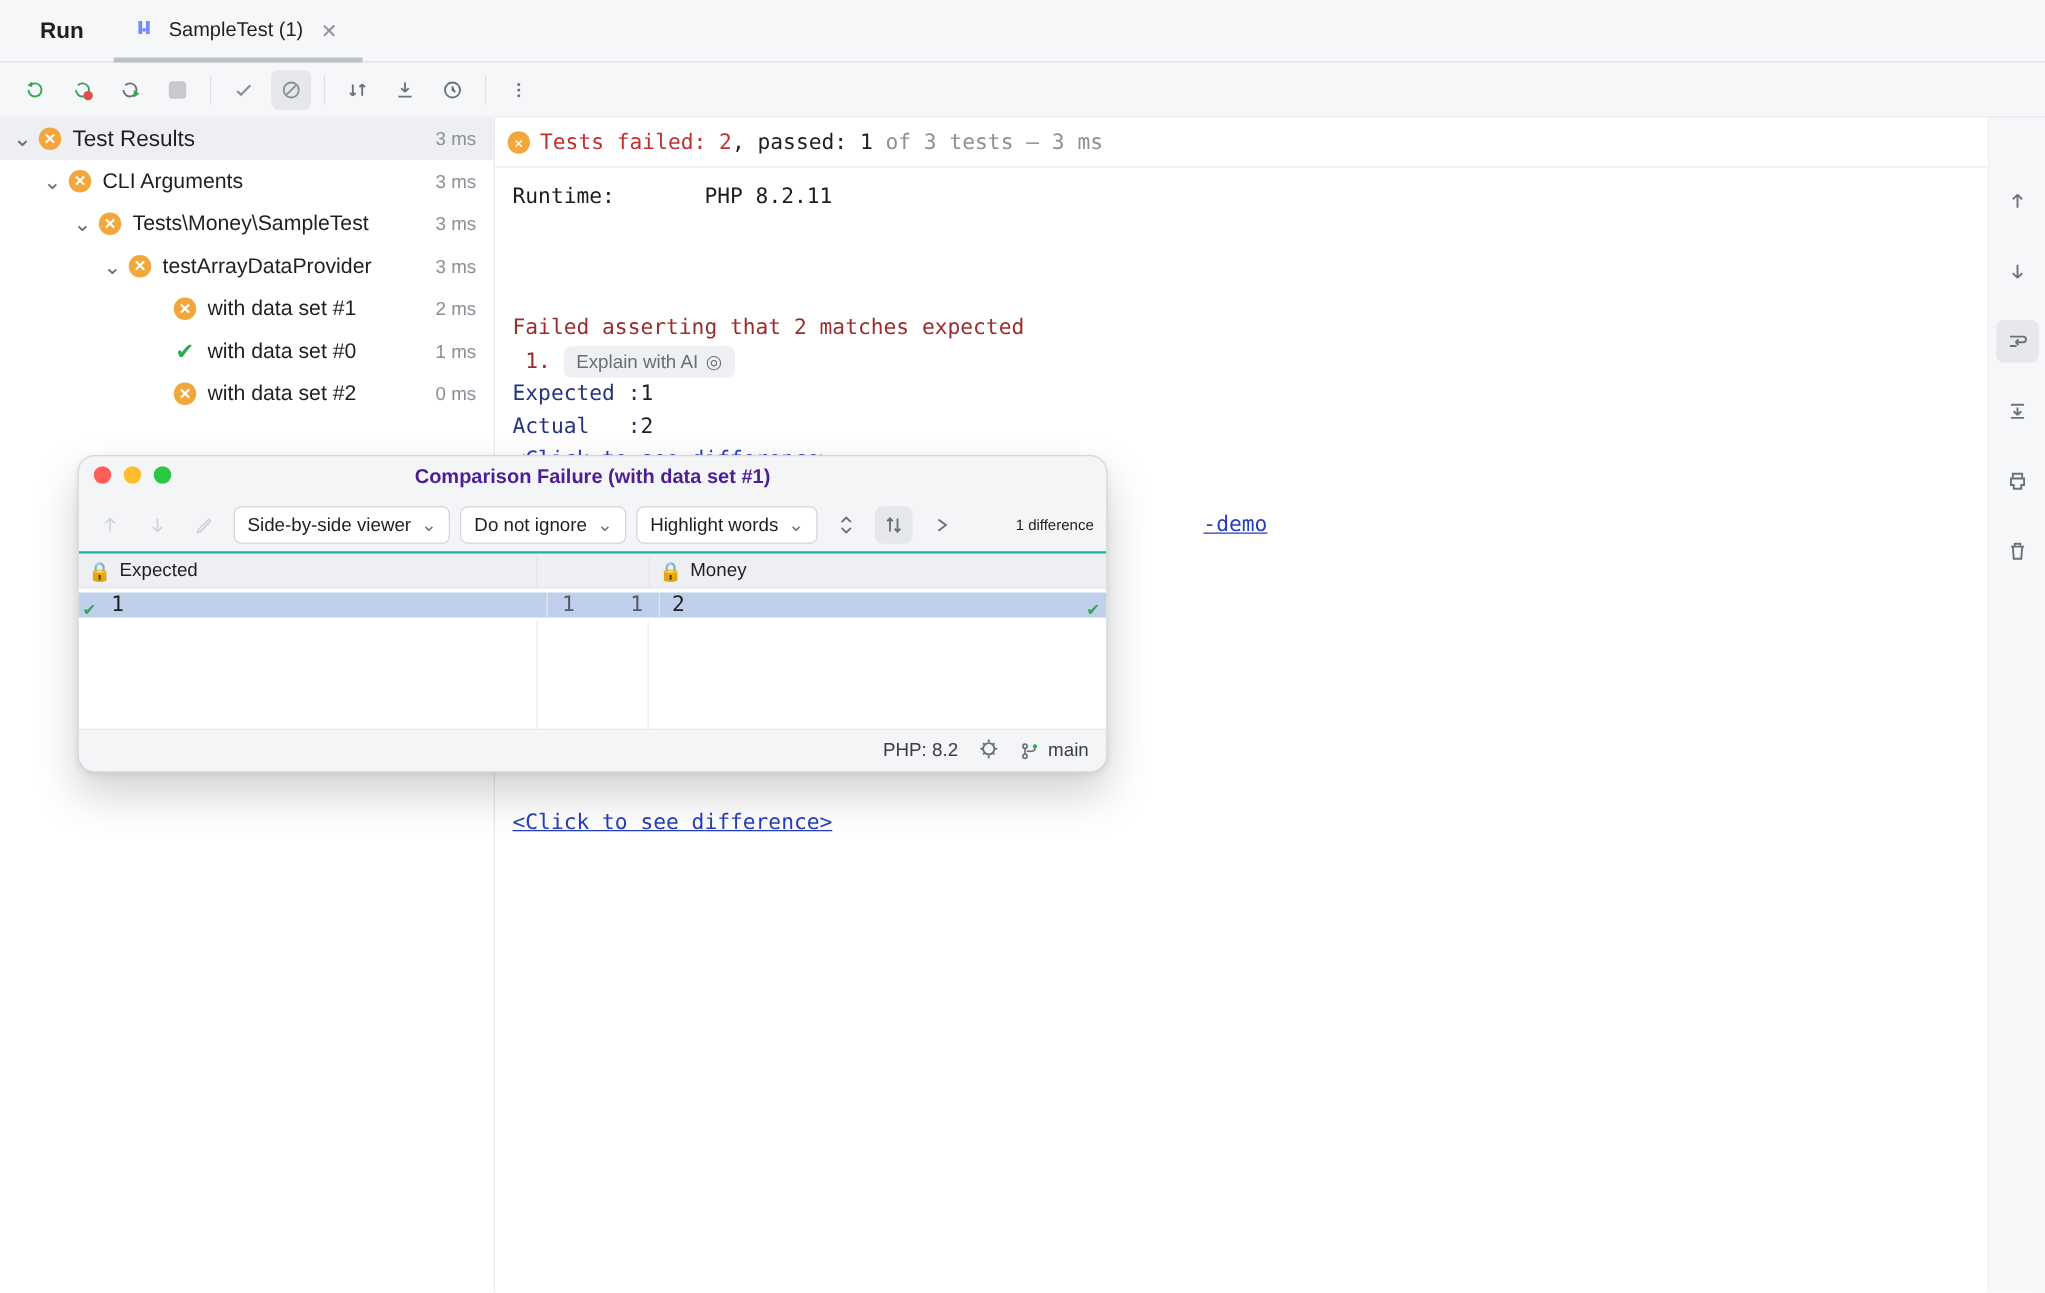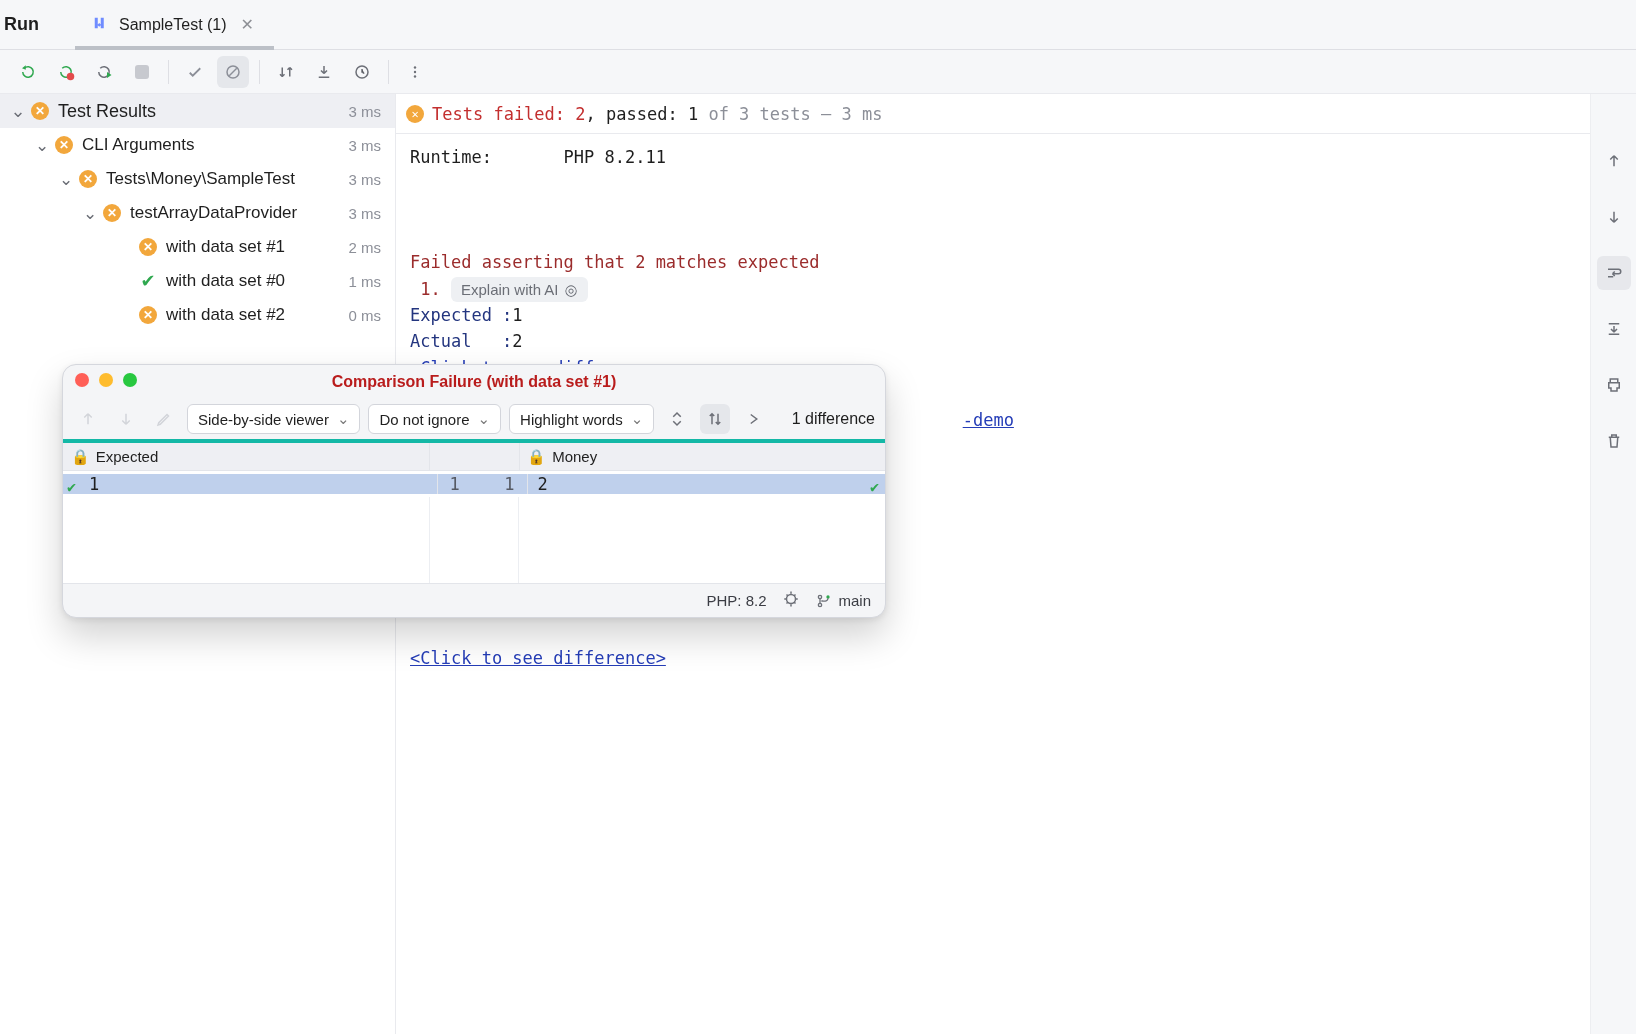--- a/index.html
+++ b/index.html
@@ -11,22 +11,22 @@
     background: #f6f7f9;
     position: relative;
   }
 
   
   .tabbar {
     display: flex;
     align-items: stretch;
     height: 50px;
     border-bottom: 1px solid #dedfe4;
-    padding-left: 4px;
-    gap: 36px;
+    padding-left: 32px;
+    gap: 24px;
   }
   .runlabel {
     font-weight: 700;
     display: flex;
     align-items: center;
     font-size: 18px;
   }
   .tab {
     display: flex;
     align-items: center;
@@ -150,41 +150,41 @@
     border:1px solid #d5d7dd;
     border-radius:14px;
     box-shadow: 0 18px 36px rgba(0,0,0,0.18), 0 2px 6px rgba(0,0,0,0.08);
     display:flex; flex-direction:column;
     overflow:hidden;
   }
   .dw-title {
     display:flex; align-items:center; justify-content:center;
     height:34px;
     position:relative;
-    font-weight:600; font-size:16px; color:#b91c1c;
+    font-weight:600; font-size:16px; color:#4c1d95;
   }
   .traffic { position:absolute; left:12px; top:8px; display:flex; gap:10px; }
   .traffic span { width:14px;height:14px;border-radius:50%;display:block; }
   .tl-r{background:#ff5f57;} .tl-y{background:#febc2e;} .tl-g{background:#28c840;}
 
   .dw-toolbar {
     display:flex; align-items:center; height:44px;
     padding:0 10px; gap:8px;
-    border-bottom:4px solid #14b8a6;
+    border-bottom:2px solid #14b8a6;
   }
   .dw-toolbar .tbtn { width:30px; height:30px; }
   .combo {
     display:flex; align-items:center; gap:8px;
     border:1px solid #d3d5db; border-radius:6px;
     height:30px; padding:0 10px; background:#fff;
     font-size:15px; cursor:pointer;
   }
   .combo .caret { color:#777; }
   .spacer { flex:1; }
-  .diffcount { font-size:16px;color:#1d1d1d; }
+  .diffcount { font-size:12px;color:#1d1d1d; }
 
   .dw-header {
     display:flex; height:28px; background:#eeeff3;
     border-bottom:1px solid #e3e5ea;
     font-size:15px;
   }
   .dw-header > div { display:flex; align-items:center; gap:6px; padding:0 8px; }
   .colA { flex:1; border-right:1px solid #e3e5ea; }
   .gut { width:90px; border-right:1px solid #e3e5ea; }
   .colB { flex:1; }

